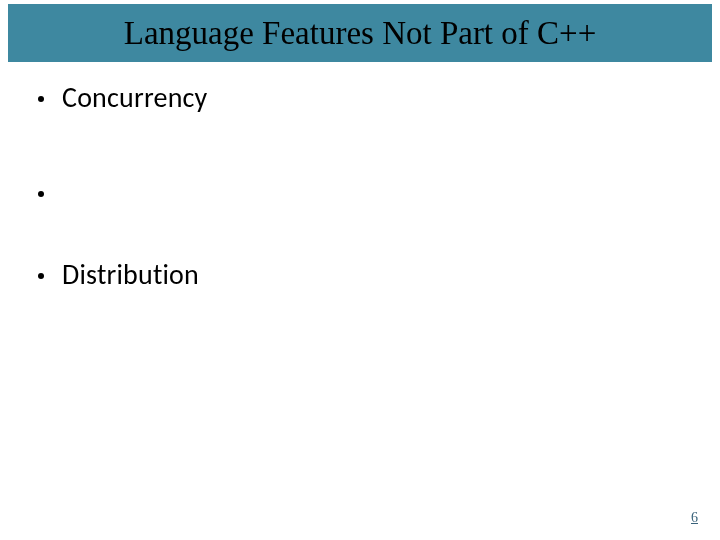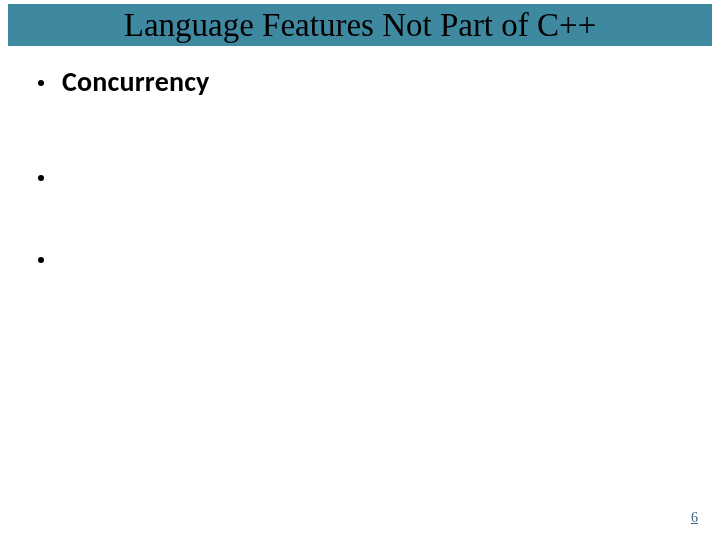--- a/index.html
+++ b/index.html
@@ -5,35 +5,34 @@
   * { margin: 0; padding: 0; box-sizing: border-box; }
   html, body { width: 720px; height: 540px; overflow: hidden; }
   body {
     background: #ffffff;
     font-family: Calibri, "Segoe UI", Arial, sans-serif;
     position: relative;
   }
   .title-bar {
     background: #3e88a0;
     width: 704px;
-    height: 42px;
+    height: 58px;
     margin: 4px 7px 0 8px;
     display: flex;
     align-items: center;
     justify-content: center;
   }
   .title-text {
     font-family: "Comic Sans MS", "Comic Sans", cursive;
     font-size: 33px;
     color: #000000;
     white-space: nowrap;
   }
   .content {
     padding: 18px 0 0 38px;
-    font-weight: bold;
   }
   .bullet-item {
     display: flex;
     align-items: flex-start;
     margin-bottom: 60px;
   }
   .bullet-dot {
     width: 6px;
     height: 6px;
     border-radius: 50%;
@@ -67,16 +66,17 @@
 <div class="content">
   <div class="bullet-item">
     <div class="bullet-dot"></div>
     <div class="bullet-text">Concurrency</div>
   </div>
   <div class="bullet-item">
     <div class="bullet-dot"></div>
   </div>
   <div class="bullet-item">
     <div class="bullet-dot"></div>
+    <div class="bullet-text">Distribution</div>
   </div>
 </div>
 
 <div class="page-number">6</div>
 
 </body></html>

